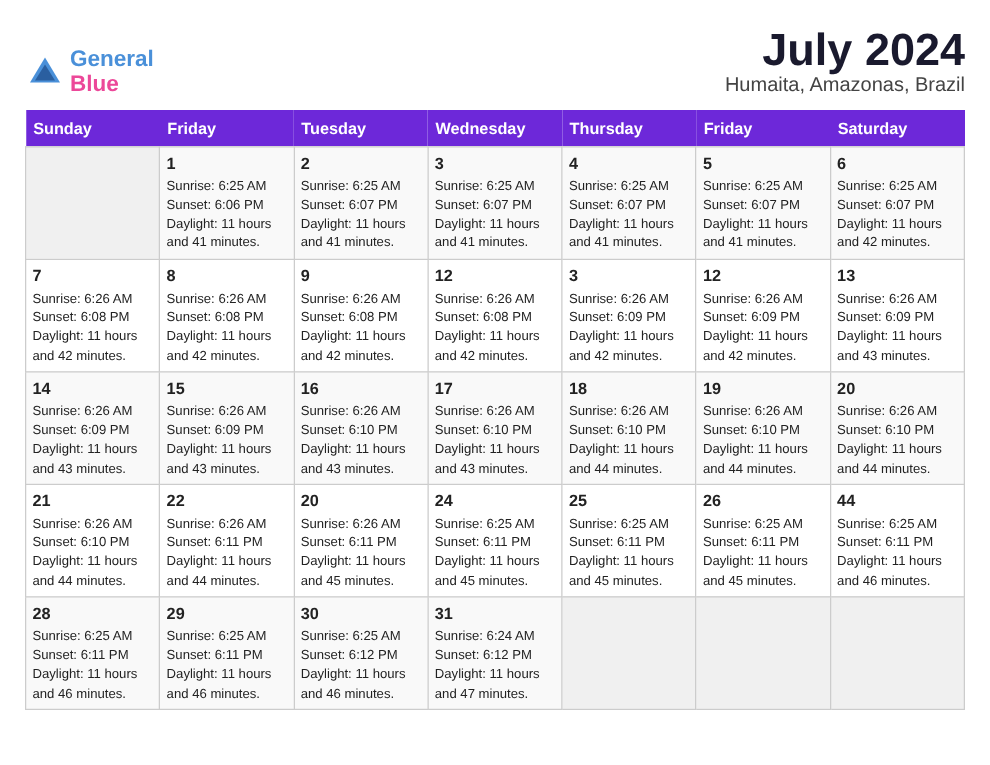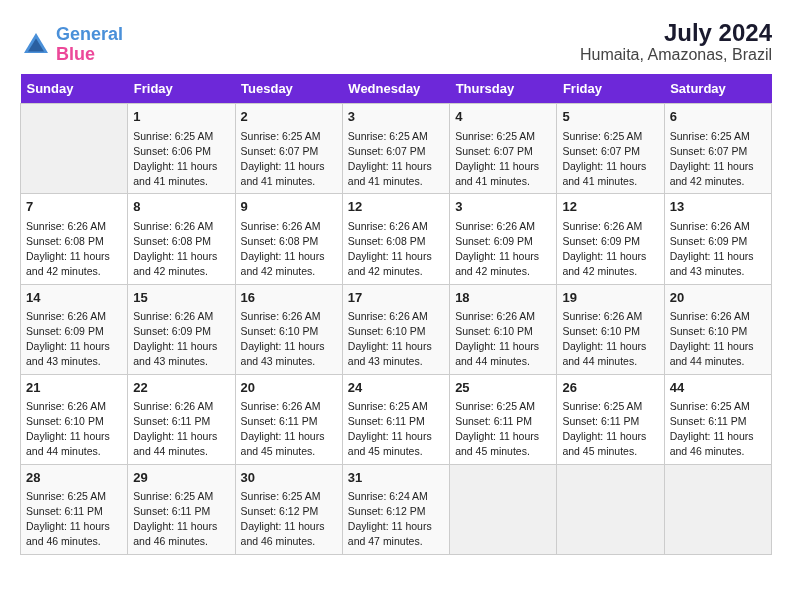--- a/index.html
+++ b/index.html
@@ -29,21 +29,21 @@
     }
     .logo-text span { color: #4a90d9; }
     .logo-icon {
       width: 32px;
       height: 32px;
     }
     .title-block {
       text-align: right;
     }
     .month-title {
-      font-size: 24px;
+      font-size: 36px;
       font-weight: bold;
       color: #1a1a2e;
       line-height: 1.1;
     }
     .location-title {
       font-size: 16px;
       color: #444;
     }
     table {
       width: 100%;

